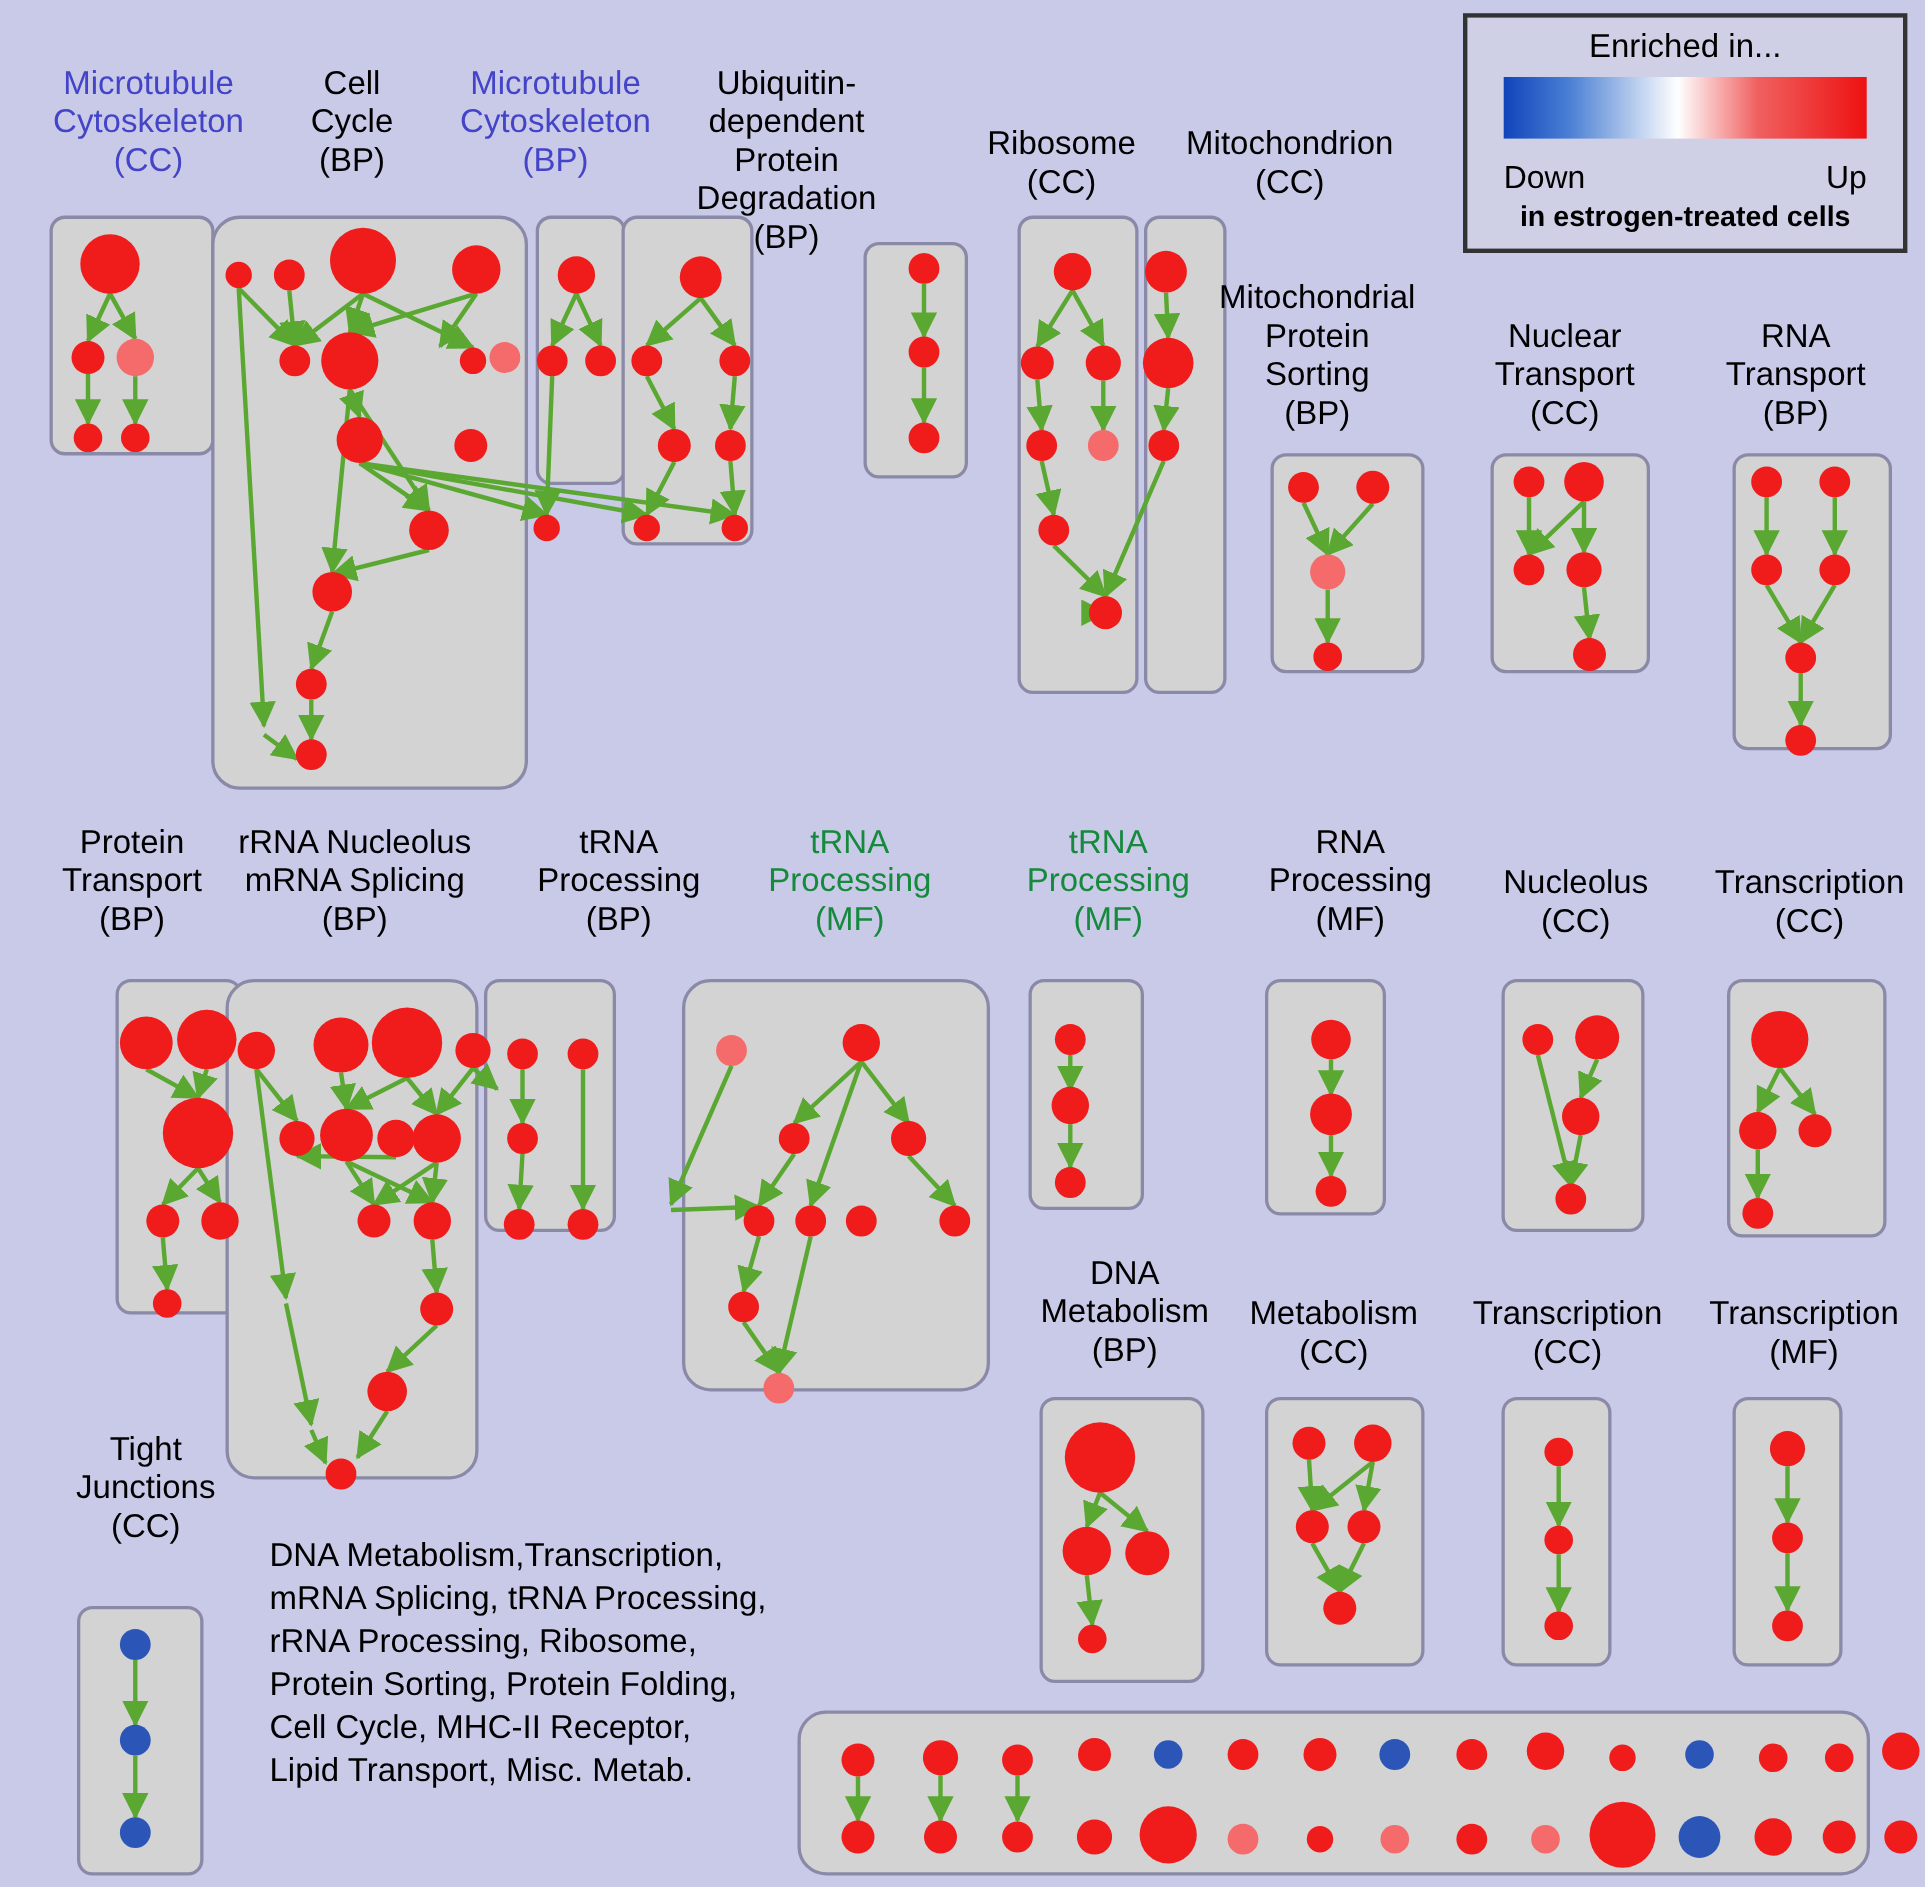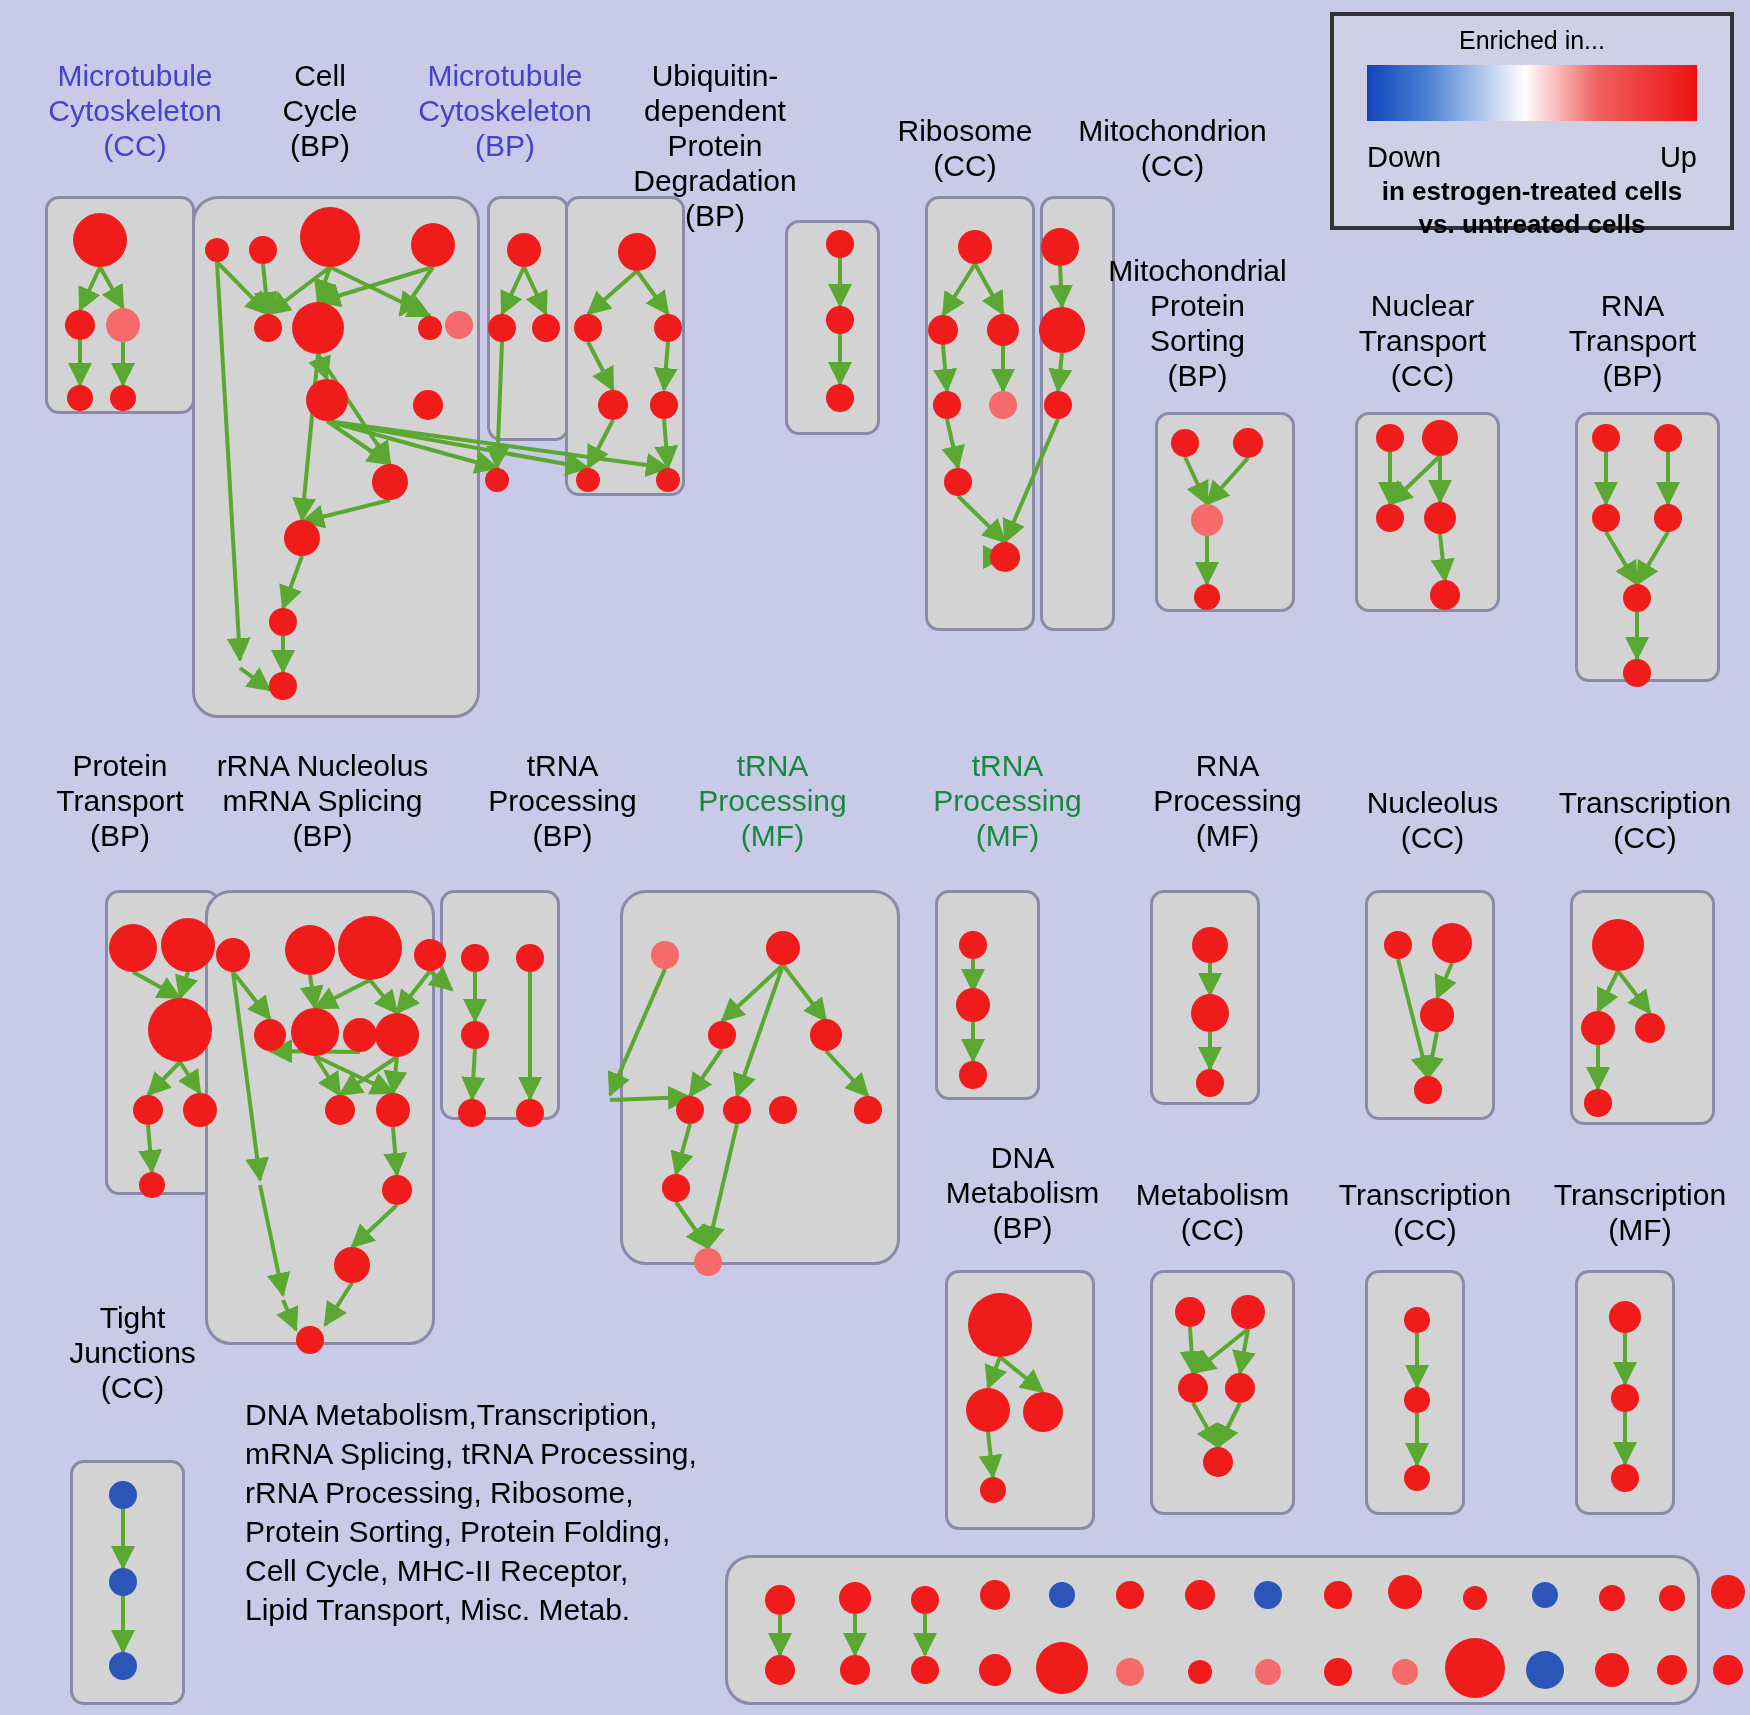--- a/index.html
+++ b/index.html
@@ -46,21 +46,21 @@
 
   
   .legend{
     position:absolute;
     left:1330px;top:12px;width:404px;height:218px;
     background:#cfcfe6;
     border:4px solid #333;
     box-sizing:border-box;
     text-align:center;
   }
-  .legend-title{font-size:25px;margin-top:10px;}
+  .legend-title{font-size:30px;margin-top:10px;}
   .legend-bar{
     margin:10px auto 0 auto;
     width:330px;height:56px;
     background:linear-gradient(to right,#1144bb 0%,#4a7fd4 18%,#ffffff 48%,#f06060 70%,#ee1111 100%);
   }
   .legend-ends{
     display:flex;justify-content:space-between;
     width:330px;margin:20px auto 0 auto;font-size:29px;
   }
   .legend-sub{font-size:26px;line-height:31px;margin-top:2px;font-weight:bold;}
@@ -77,21 +77,20 @@
 <div class="canvas">
 
   <div class="legend">
     <div class="legend-title">Enriched in...</div>
     <div class="legend-bar"></div>
     <div class="legend-ends">
       <span>Down</span>
       <span>Up</span>
     </div>
     <div class="legend-sub">in estrogen-treated cells</div>
-    <div class="legend-sub">vs. untreated cells</div>
   </div>
 
   <div id="clusters">
       <div class="cluster" style="left: 45px; top: 196px; width: 150px; height: 218px;"></div>
       <div class="cluster round" style="left: 192px; top: 196px; width: 288px; height: 522px;"></div>
       <div class="cluster" style="left: 487px; top: 196px; width: 82px; height: 245px;"></div>
       <div class="cluster" style="left: 565px; top: 196px; width: 120px; height: 300px;"></div>
       <div class="cluster" style="left: 785px; top: 220px; width: 95px; height: 215px;"></div>
       <div class="cluster" style="left: 925px; top: 196px; width: 110px; height: 435px;"></div>
       <div class="cluster" style="left: 1040px; top: 196px; width: 75px; height: 435px;"></div>

